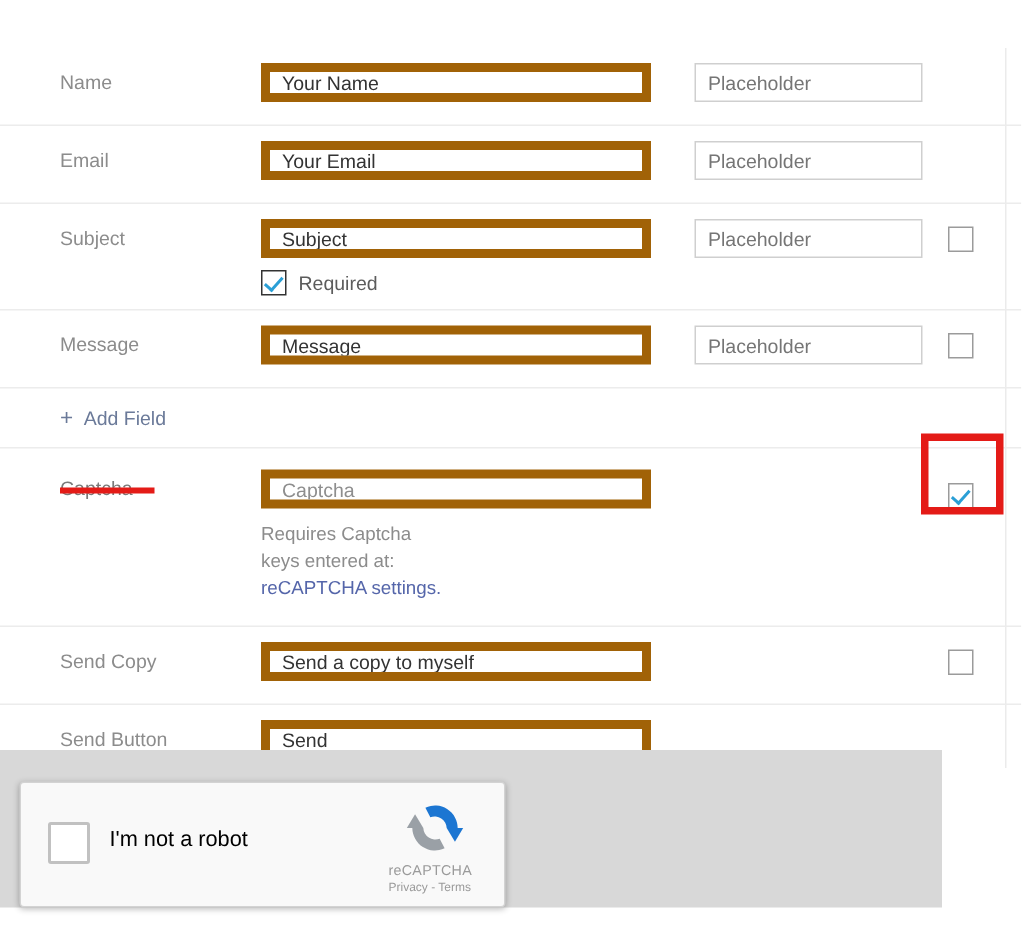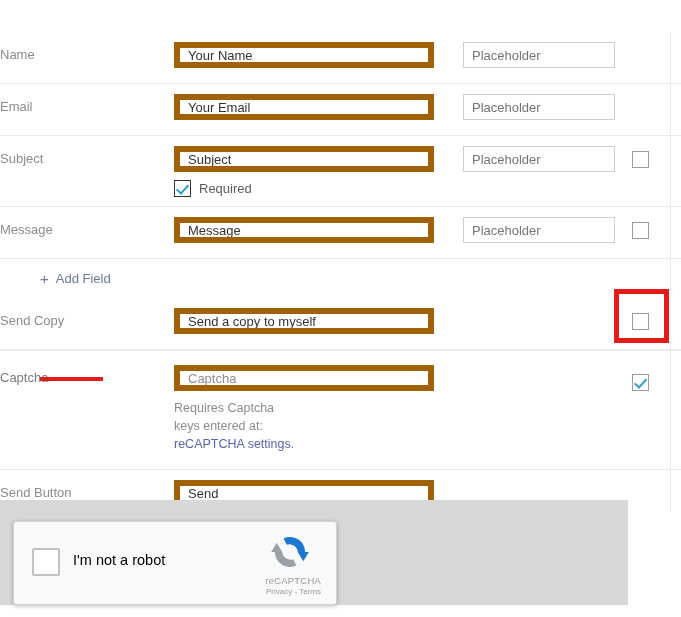--- a/index.html
+++ b/index.html
@@ -72,20 +72,21 @@
   .row {
     position: relative;
     border-bottom: 1px solid #ececec;
     padding: 10px 0 9px 0;
     min-height: 52px;
   }
   .row.no-border { border-bottom: none; }
   .row-main { position: relative; display: flex; align-items: flex-start; }
   .label {
     width: 174px;
+    padding-left: 40px;
     padding-top: 5px;
     font-size: 13px;
     color: #8c8c8c;
     flex: 0 0 174px;
     position: relative;
   }
   .label.captcha-label { color: #7a7a7a; }
 
   .red-underline {
     position: absolute;
@@ -214,21 +215,21 @@
   .rc-text {
     position: absolute;
     left: 59px; top: 30px;
     font-size: 14.5px;
     color: #000000;
   }
   .rc-logo {
     position: absolute;
     right: 15px; top: 8px;
     width: 62px;
-    text-align: right;
+    text-align: left;
   }
   .rc-logo svg { display: block; margin: 0 auto; }
   .rc-brand {
     font-size: 9.5px;
     color: #9a9a9a;
     margin-top: 1px;
     letter-spacing: 0.2px;
   }
   .rc-legal {
     font-size: 8px;
@@ -291,41 +292,41 @@
       </div>
     </div>
 
     <div class="row no-border" style="padding:0;min-height:0;">
       <div class="addfield">
         <span class="plus">+</span>
         <span>Add Field</span>
       </div>
     </div>
 
+    <div class="row" style="padding-top:14px;padding-bottom:16px;border-top:1px solid #ececec;">
+      <div class="row-main">
+        <div class="label captcha-label">Captcha</div>
+        <input class="txt muted" type="text" value="Captcha" style="">
+        <div class="cb-col" style="top:9px;">
+          <span class="cbox checked"></span>
+        </div>
+      </div>
+      <div class="red-underline"></div>
+      <div class="hint">
+        <span>Requires Captcha keys entered at: </span><a>reCAPTCHA settings.</a>
+      </div>
+    </div>
+
     <div class="row">
       <div class="row-main">
         <div class="label">Send Copy</div>
         <input class="txt" type="text" value="Send a copy to myself" style="">
         <div class="cb-col">
           <span class="cbox"></span>
         </div>
-      </div>
-    </div>
-
-    <div class="row" style="padding-top:14px;padding-bottom:16px;border-top:1px solid #ececec;">
-      <div class="row-main">
-        <div class="label captcha-label">Captcha</div>
-        <input class="txt muted" type="text" value="Captcha" style="">
-        <div class="cb-col" style="top:9px;">
-          <span class="cbox checked"></span>
-        </div>
-      </div>
-      <div class="red-underline"></div>
-      <div class="hint">
-        <span>Requires Captcha keys entered at: </span><a>reCAPTCHA settings.</a>
       </div>
     </div>
 
     <div class="row no-border">
       <div class="row-main">
         <div class="label">Send Button</div>
         <input class="txt" type="text" value="Send" style="">
       </div>
 
     </div>

